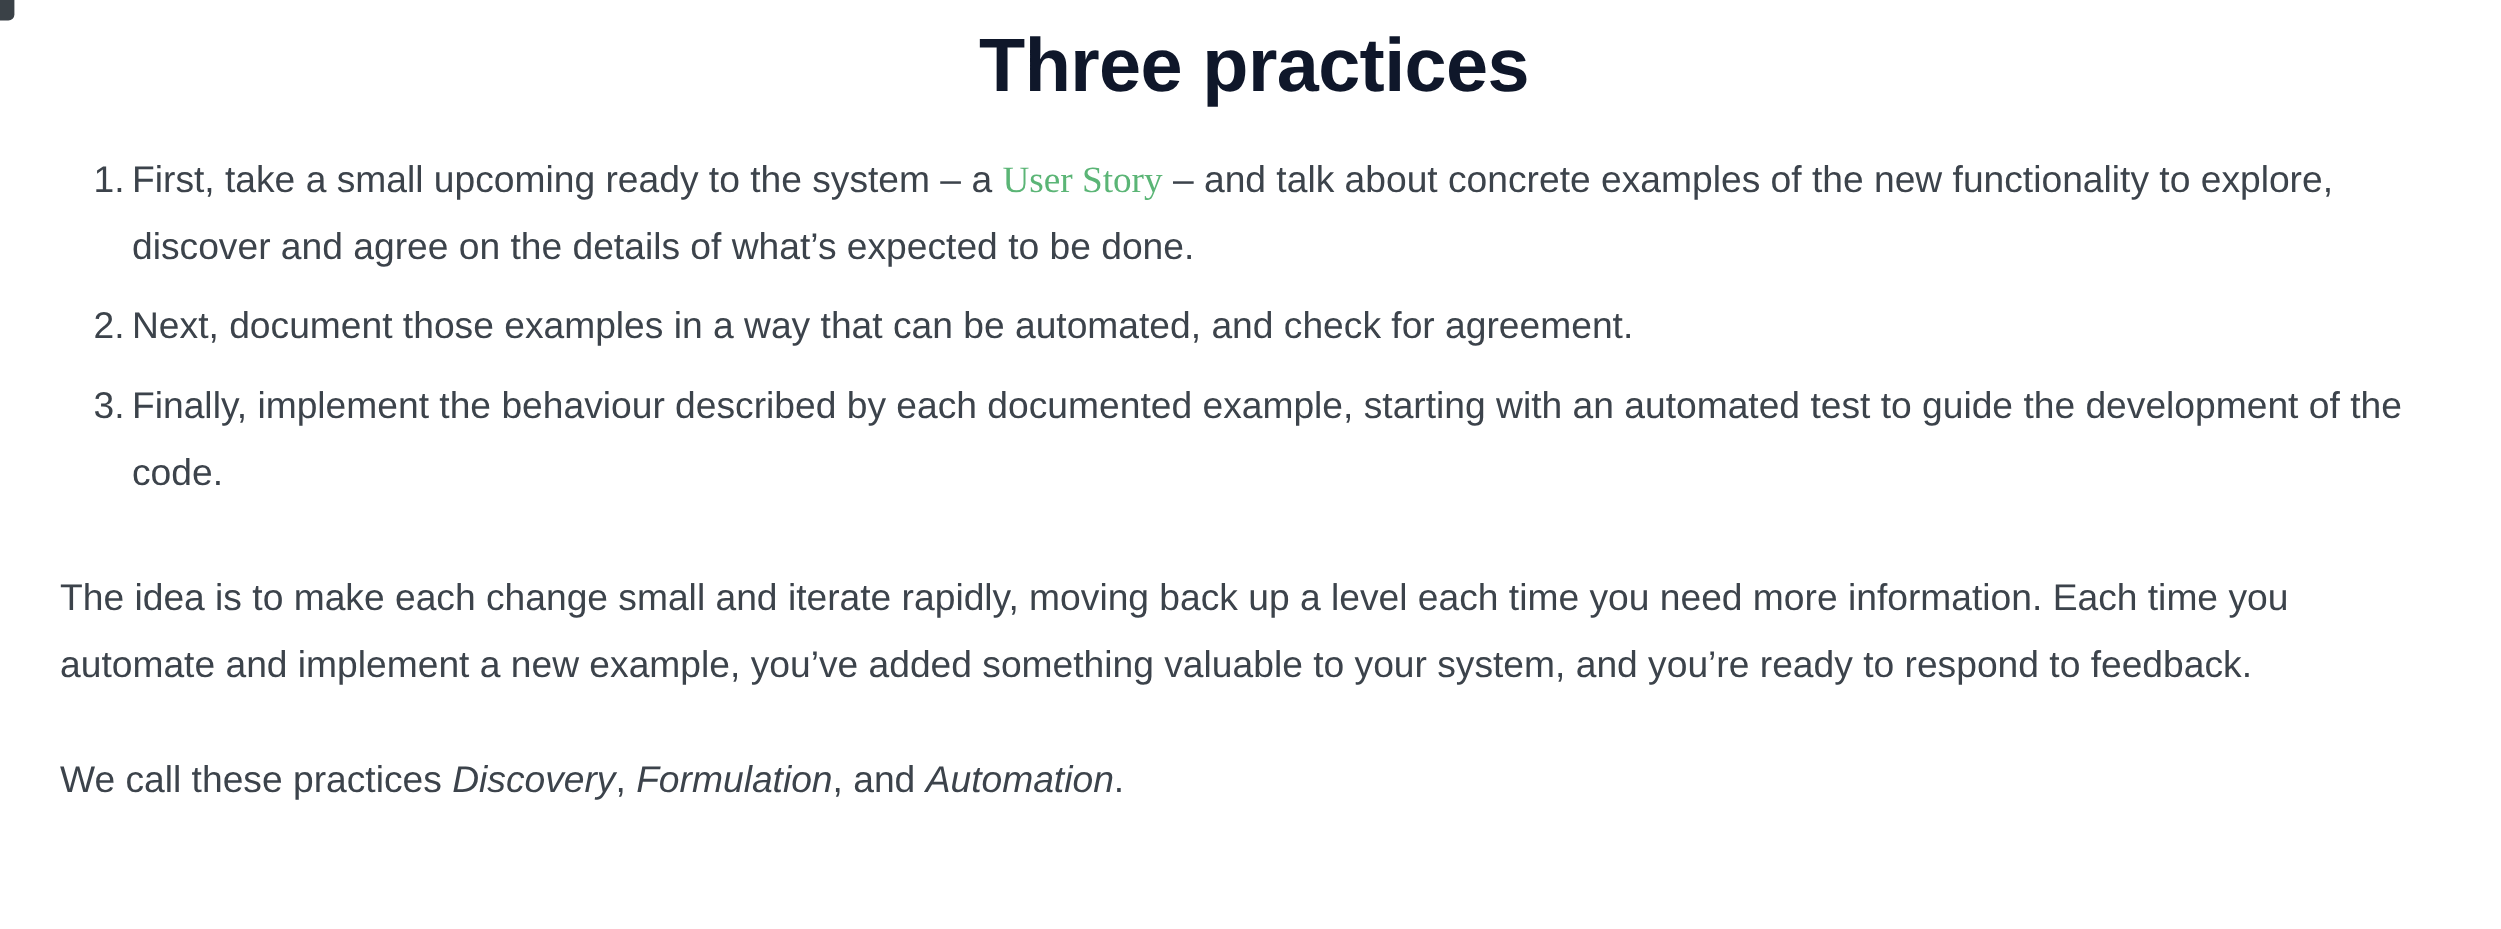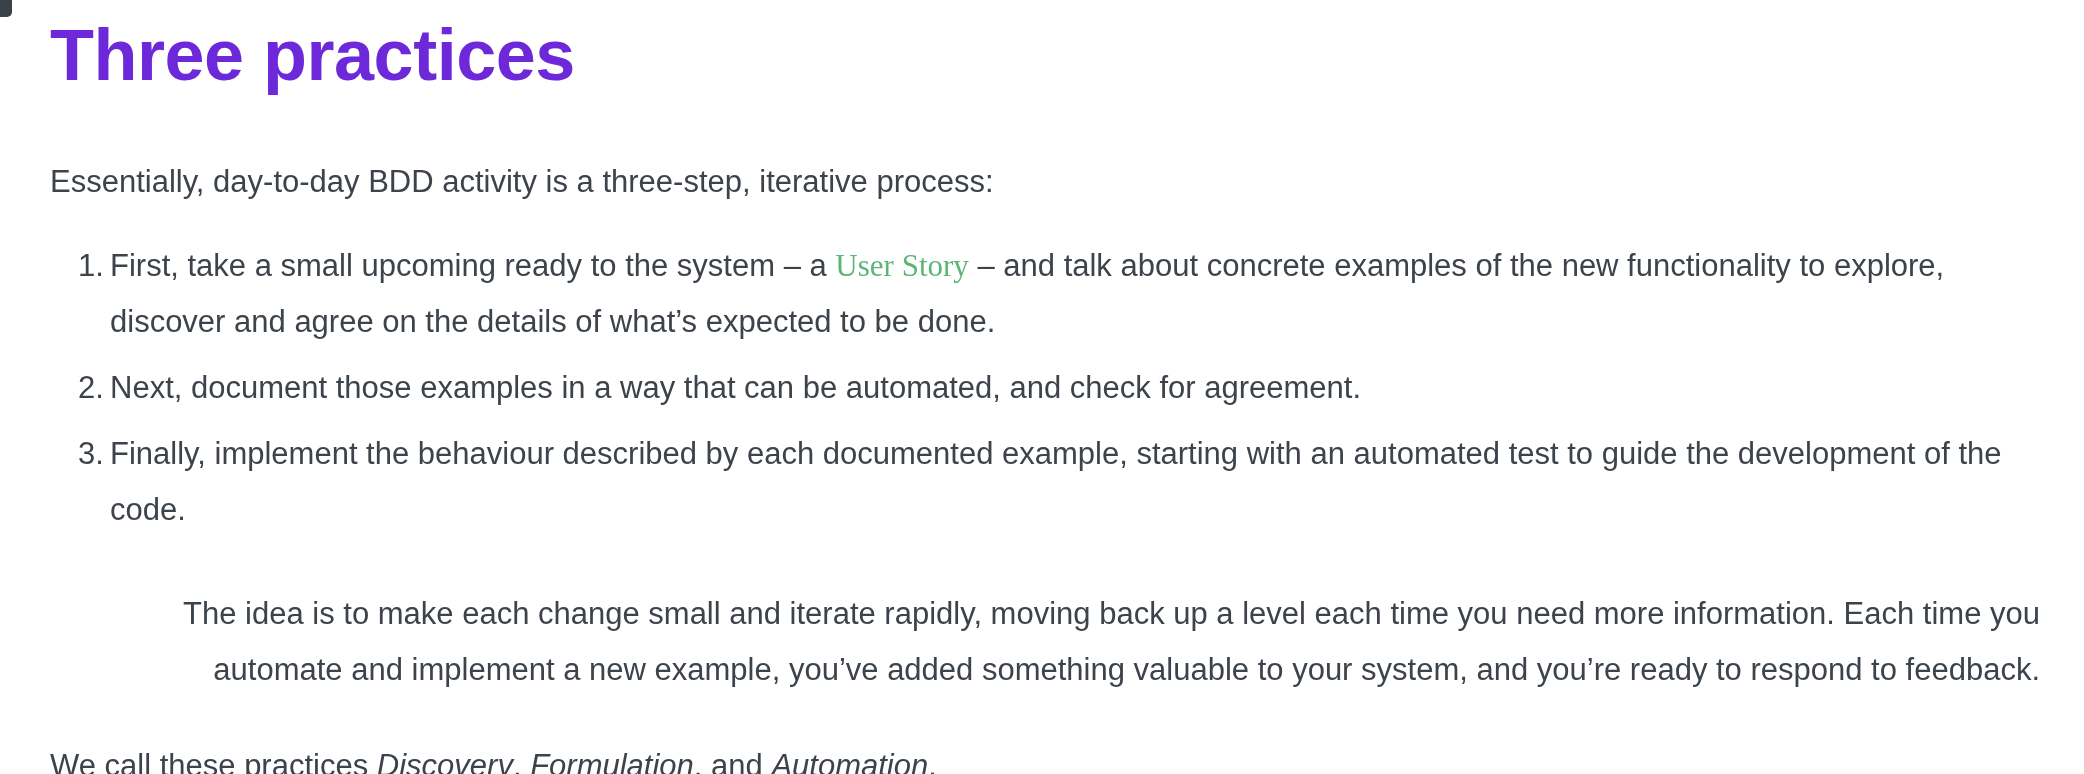--- a/index.html
+++ b/index.html
@@ -23,25 +23,26 @@
     position: absolute;
     left: 0;
     top: 0;
     width: 12px;
     height: 17px;
     background: #3a4147;
     border-radius: 0 0 5px 0;
   }
   h1.page-title {
     margin: 16px 0 0 0;
-    font-size: 72px;
+    font-size: 63px;
     line-height: 78px;
     font-weight: 700;
-    color: #6d28d9;
+    color: #0f172a;
     letter-spacing: -0.5px;
+    text-align: center;
   }
   .body-text {
     font-size: 31px;
     line-height: 56px;
     color: #3c434b;
   }
   p.intro {
     margin: 60px 0 0 0;
   }
   .num-list {
@@ -62,39 +63,37 @@
     flex: 1;
   }
   a.green-link {
     color: #5bb576;
     text-decoration: none;
     cursor: pointer;
     font-family: Liberation Serif, serif;
   }
   p.para-idea {
     margin: 48px 0 0 0;
-    text-align: right;
   }
   p.para-practices {
     margin: 40px 0 0 0;
   }
   em.practice-term {
     font-style: italic;
   }
 </style>
 </head>
 <body>
 
 <div class="clip-fragment"></div>
 
 <div class="page">
 
   <h1 class="page-title">Three practices</h1>
 
-  <p class="body-text intro">Essentially, day-to-day BDD activity is a three-step, iterative process:</p>
 
   <div class="num-list body-text">
 
     <div class="list-item">
       <span class="num">1.</span>
       <span class="item-text"><span>First, take a small upcoming ready to the system – a </span><a class="green-link" href="#">User Story</a><span> – and talk about concrete examples of the new functionality to explore, discover and agree on the details of what’s expected to be done.</span></span>
     </div>
 
     <div class="list-item">
       <span class="num">2.</span>

